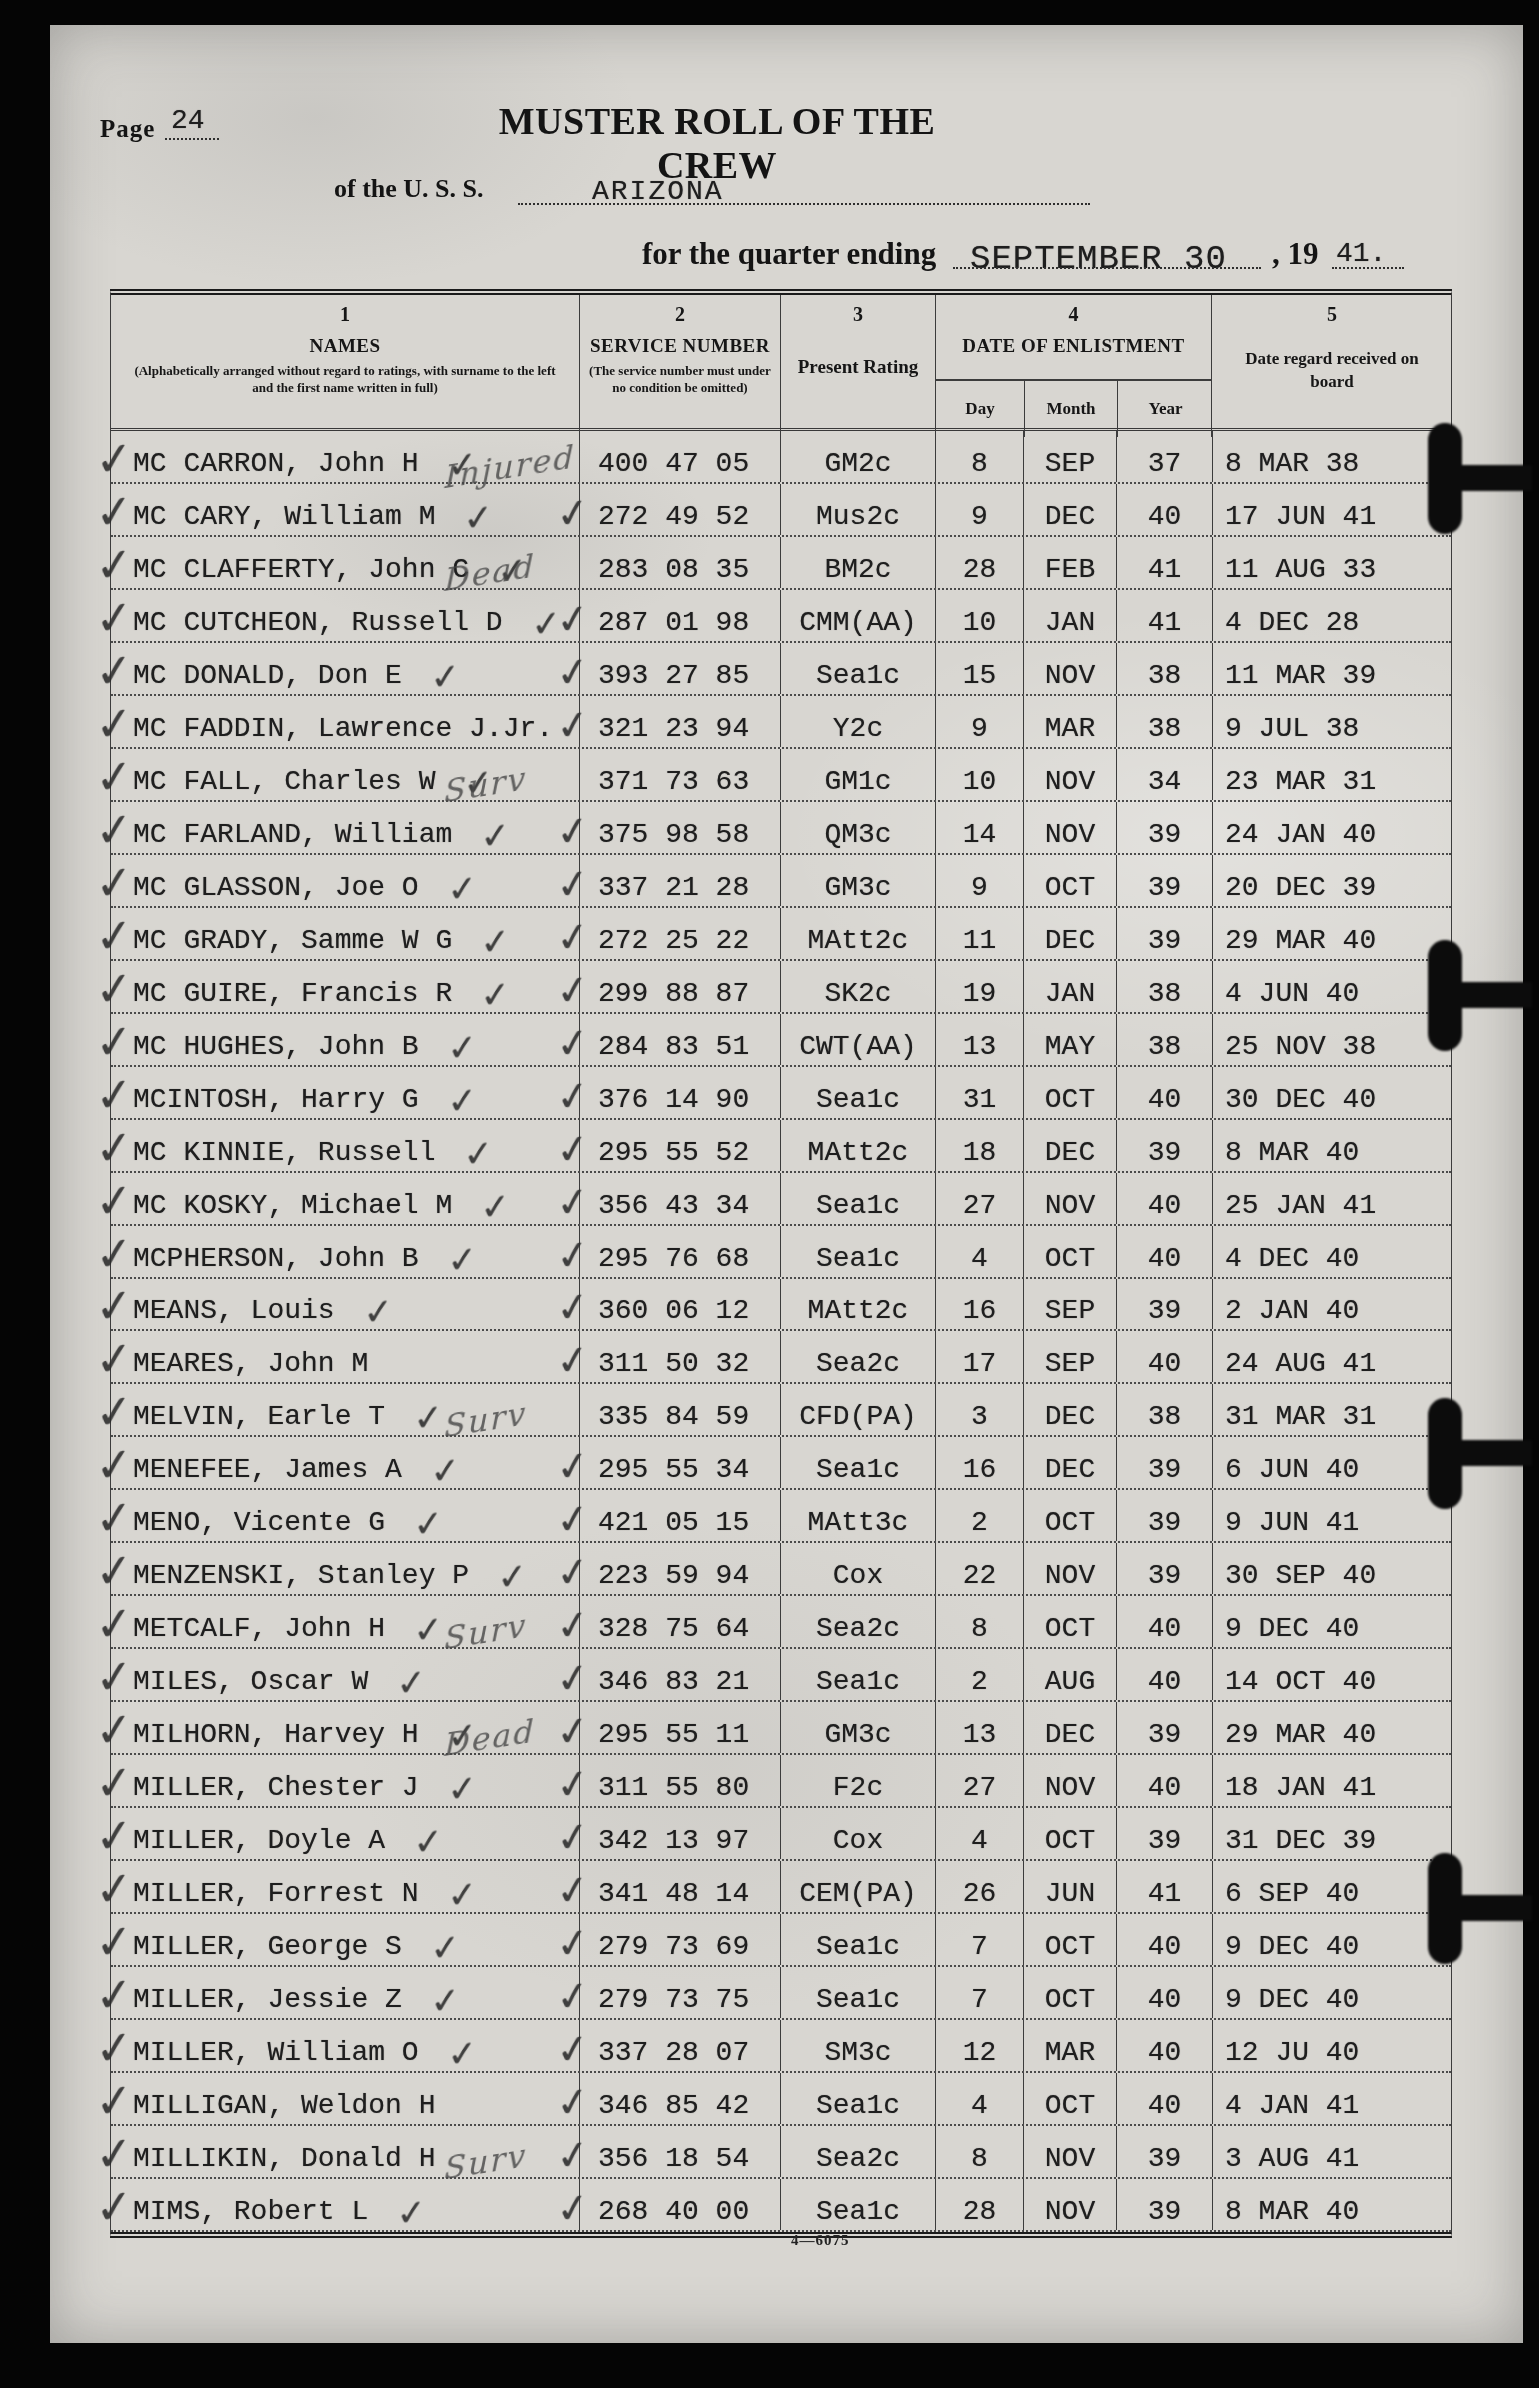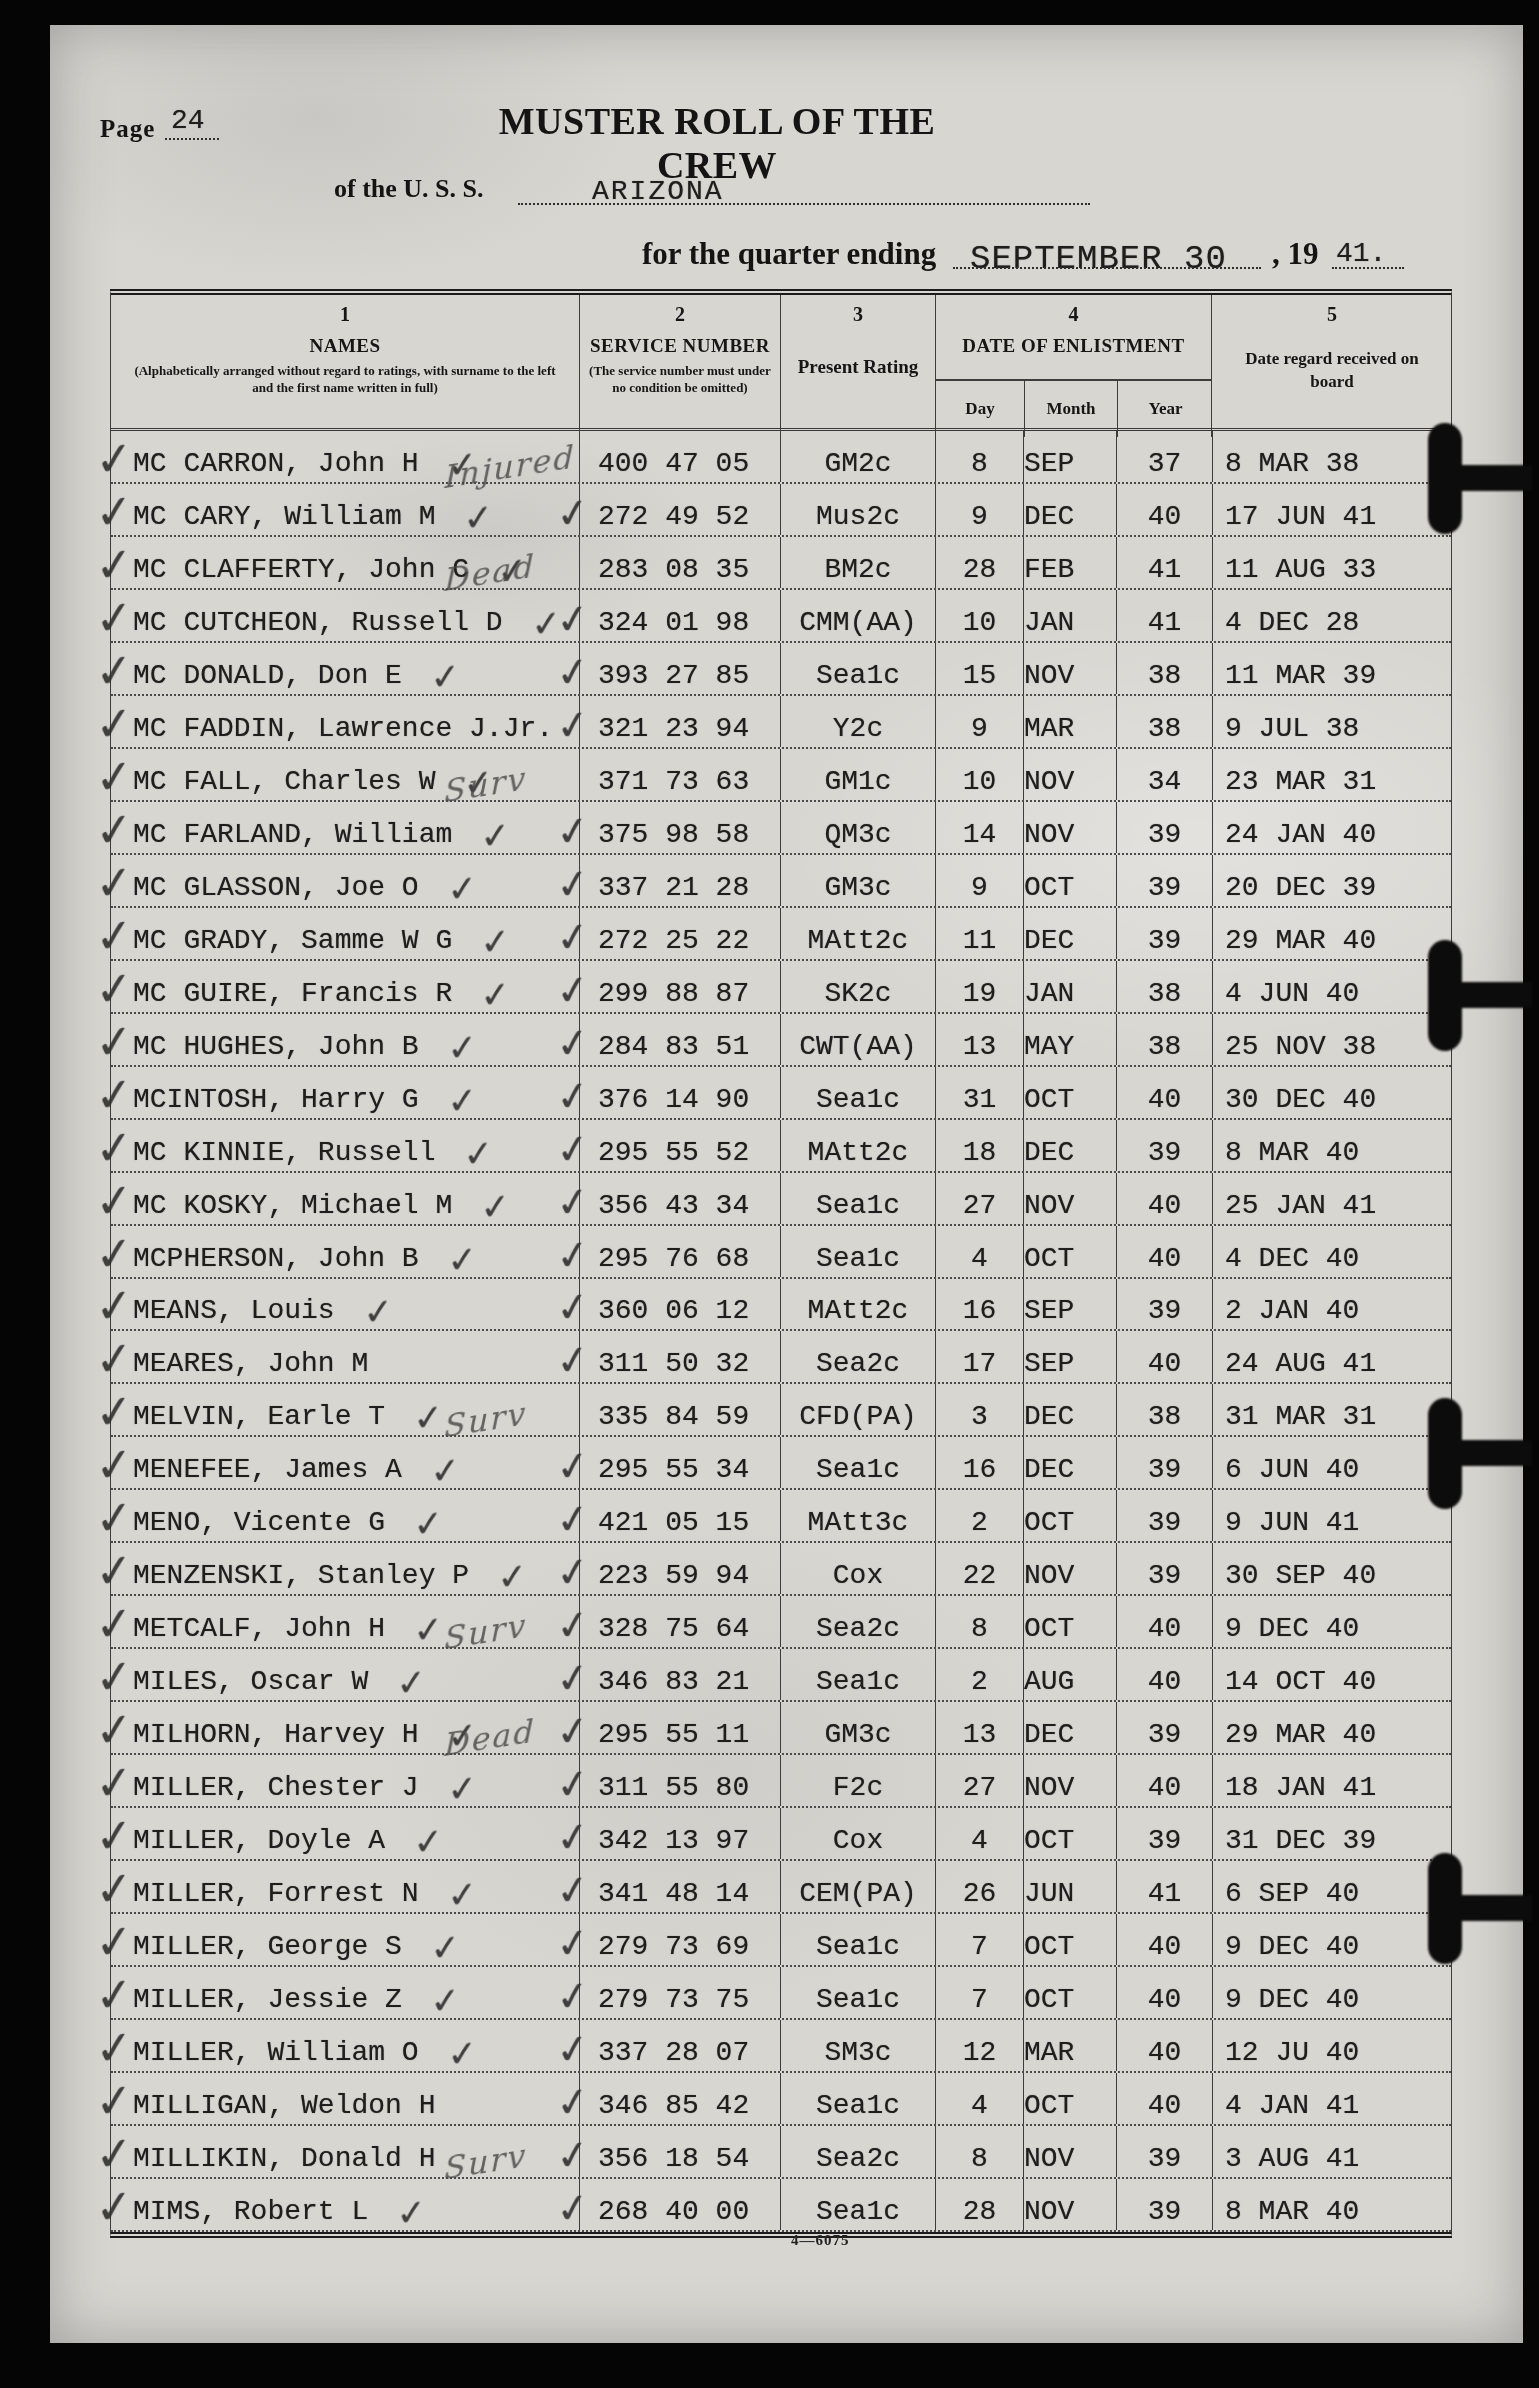--- a/index.html
+++ b/index.html
@@ -57,21 +57,21 @@
   .row{flex:1;display:grid;grid-template-columns:468px 201px 155px 88px 93px 96px 241px;
        position:relative;border-bottom:2px dotted #4a4a4a;}
   .cell{position:relative;display:flex;align-items:flex-end;font-size:28px;
         font-family:"Liberation Mono","DejaVu Sans Mono",monospace;color:#1e1e1e;
         text-shadow:0 0 1px rgba(25,25,25,.5);padding-bottom:3px;overflow:visible;}
   .c-serv,.c-rate,.c-day,.c-mon,.c-yr,.c-rcv{border-left:1px solid #3c3c3c;}
   .c-name{padding-left:22px;}
   .c-serv{padding-left:18px;}
   .c-rate{justify-content:center;}
   .c-day{justify-content:center;}
-  .c-mon{justify-content:flex-start;}
+  .c-mon{justify-content:center;}
   .c-yr{justify-content:center;}
   .c-rcv{padding-left:12px;}
   
   .chk{font-family:"DejaVu Sans",sans-serif;color:#2b2b2b;opacity:.88;filter:blur(0.4px);
        line-height:1;pointer-events:none;}
   .chk-left{position:absolute;left:-16px;bottom:0;font-size:46px;transform:rotate(-6deg);}
   .chk-mid{display:inline-block;margin-left:28px;font-size:36px;transform:rotate(-4deg) translateY(4px);}
   .chk-serv{position:absolute;left:-24px;bottom:2px;font-size:40px;transform:rotate(-8deg);}
   .annot{position:absolute;left:333px;bottom:-4px;font-family:"DejaVu Serif",serif;font-style:italic;
          font-size:32px;color:rgba(70,70,70,.8);transform:rotate(-9deg) skewX(-10deg);
@@ -210,21 +210,21 @@
             </div>
           </div>
           <div class="row">
             <div class="cell c-name">
               <span class="chk chk-left">✓</span>
               <span class="nm">MC CUTCHEON, Russell D</span>
               <span class="chk chk-mid">✓</span>
             </div>
             <div class="cell c-serv">
               <span class="chk chk-serv">✓</span>
-              <span class="">324 01 98</span>
+              <span class="">287 01 98</span>
             </div>
             <div class="cell c-rate">
               <span class="">CMM(AA)</span>
             </div>
             <div class="cell c-day">
               <span class="">10</span>
             </div>
             <div class="cell c-mon">
               <span class="">JAN</span>
             </div>

